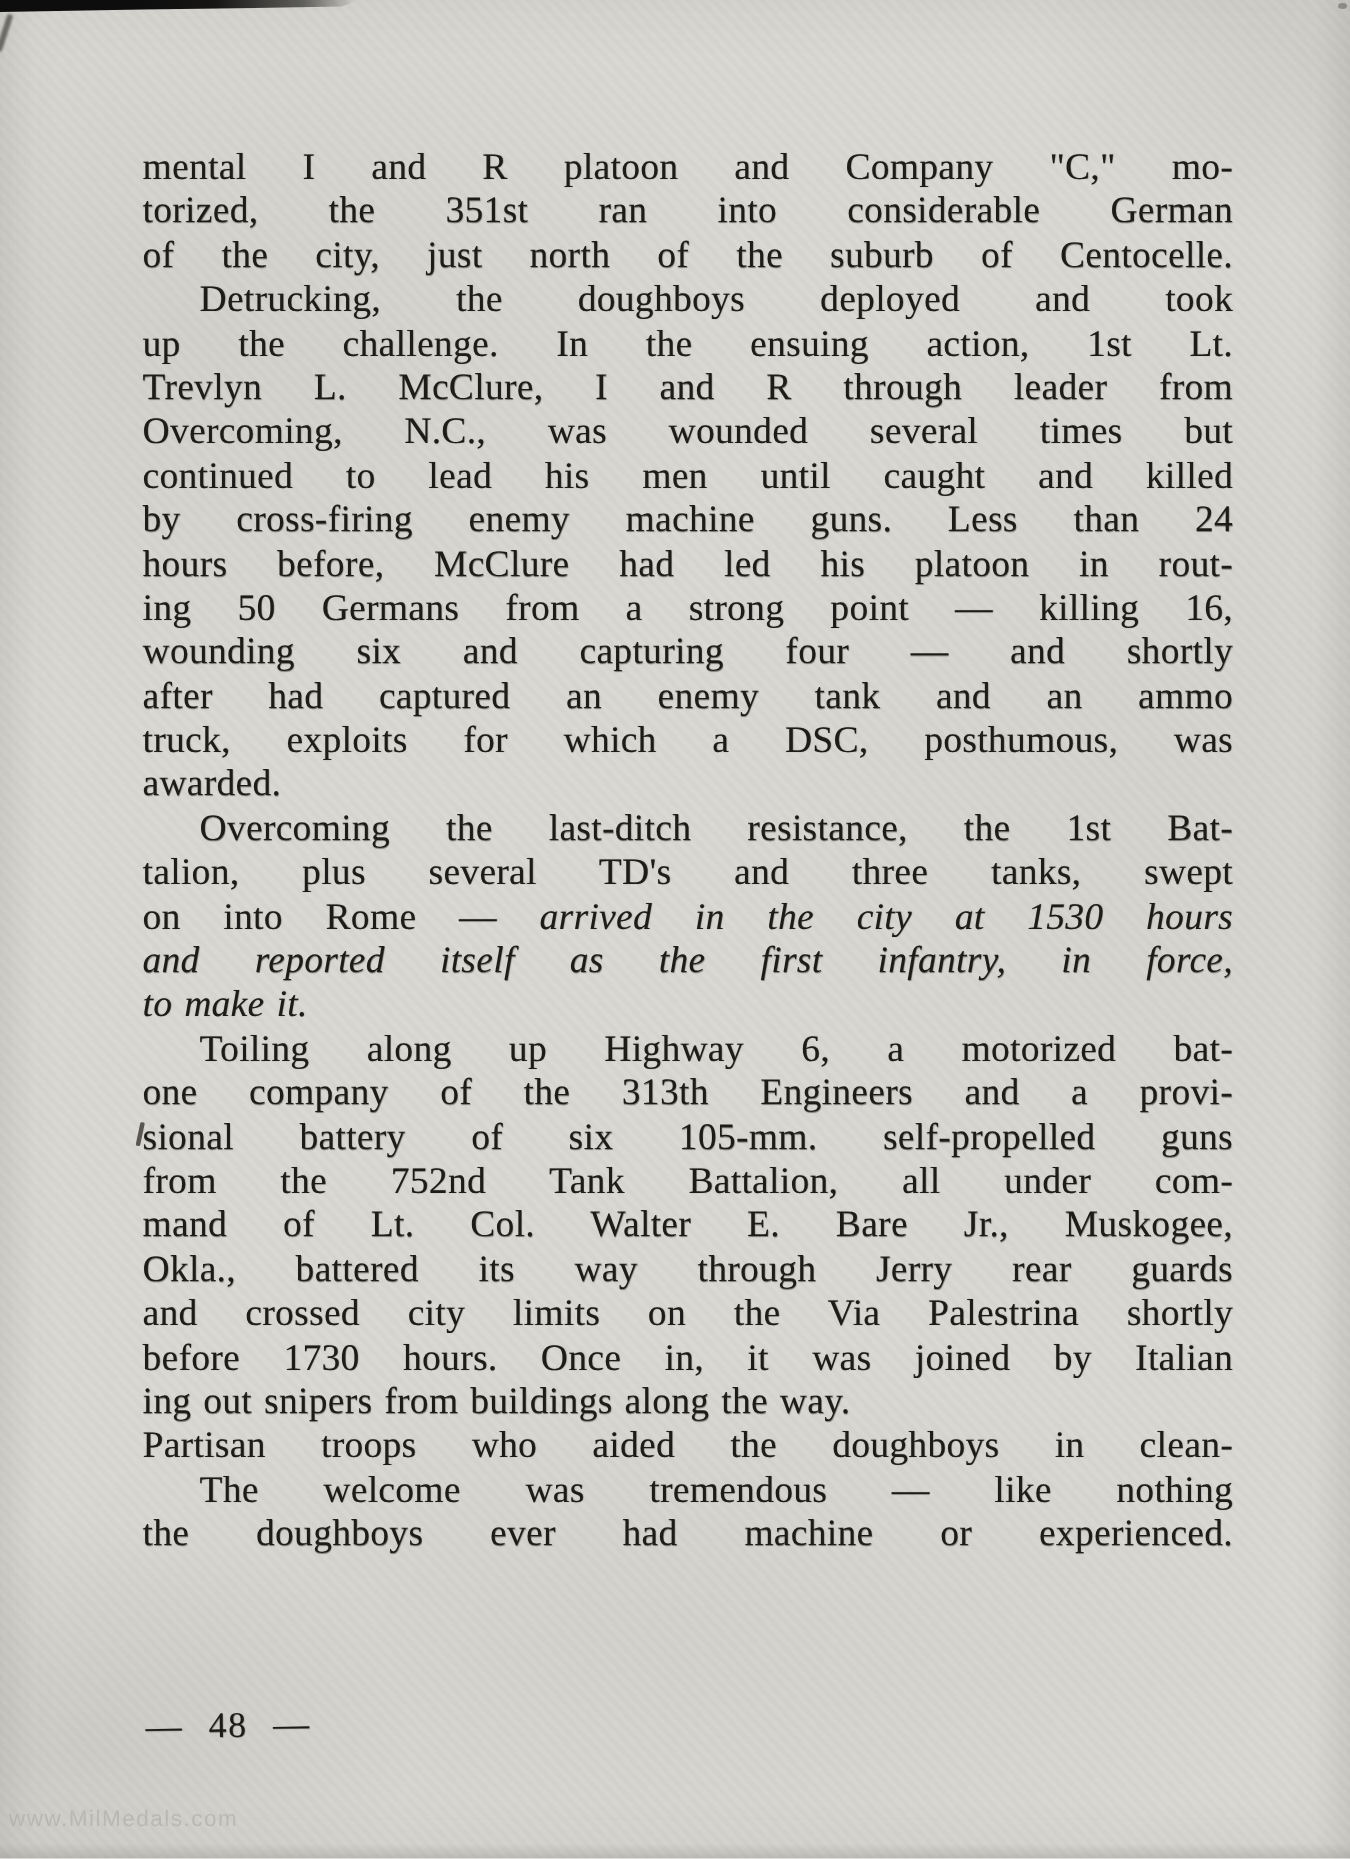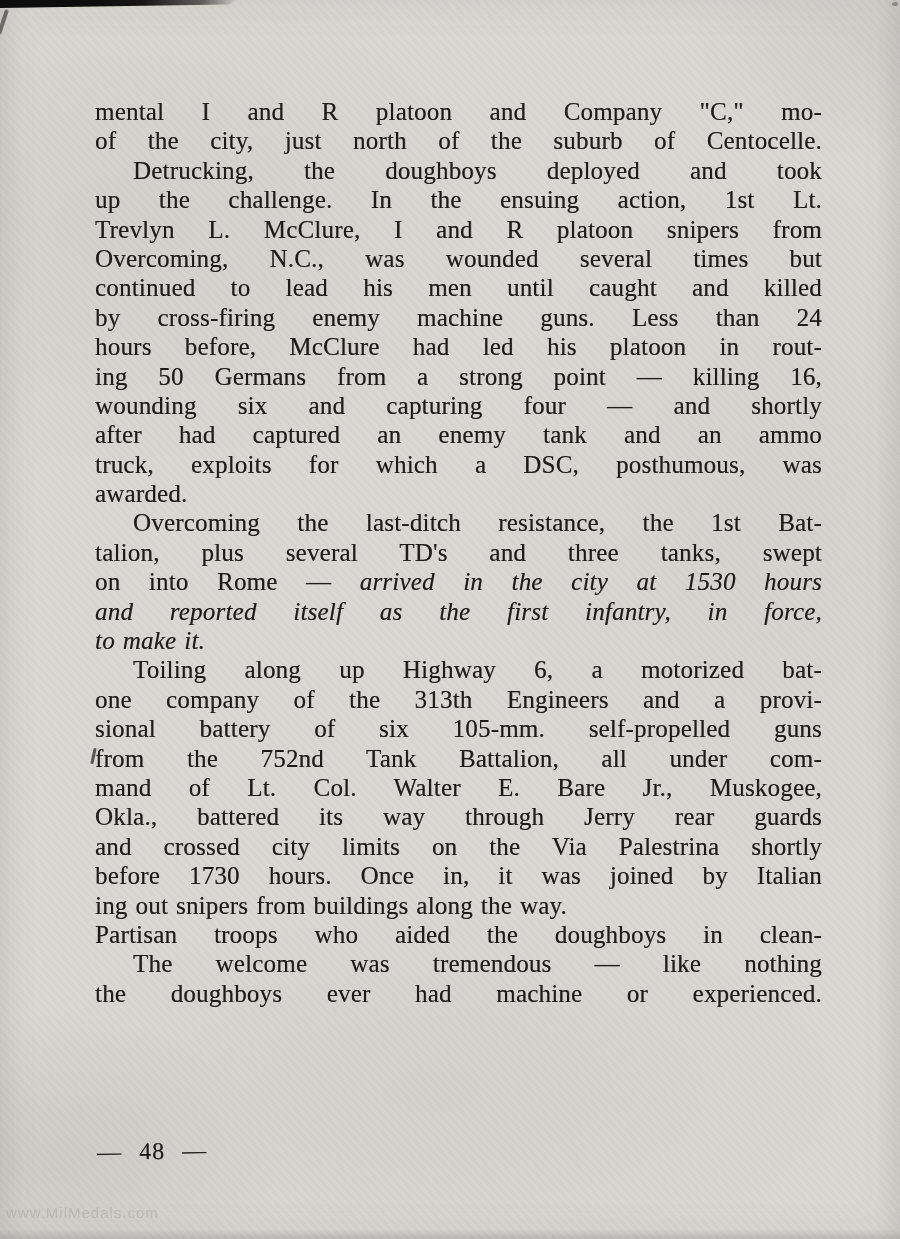--- a/index.html
+++ b/index.html
@@ -119,26 +119,27 @@
 
   <div class="scan-bar-top"></div>
   <div class="scan-corner-mark"></div>
   <div class="edge-speck-top-right"></div>
   <div class="margin-tick"></div>
   <div class="bottom-edge-shade"></div>
 
   <div class="text-column">
       <div class="paragraph">
         <div class="line just"><span>mental I and R platoon and Company "C," mo-</span></div>
+        <div class="line just"><span>torized, the 351st ran into considerable German</span></div>
         <div class="line just"><span>of the city, just north of the suburb of Centocelle.</span></div>
       </div>
       <div class="paragraph indent">
         <div class="line just"><span>Detrucking, the doughboys deployed and took</span></div>
         <div class="line just"><span>up the challenge.  In the ensuing action, 1st Lt.</span></div>
-        <div class="line just"><span>Trevlyn L. McClure, I and R platoon snipers from</span></div>
+        <div class="line just"><span>Trevlyn L. McClure, I and R through leader from</span></div>
         <div class="line just"><span>Overcoming, N.C., was wounded several times but</span></div>
         <div class="line just"><span>continued to lead his men until caught and killed</span></div>
         <div class="line just"><span>by cross-firing enemy machine guns.  Less than 24</span></div>
         <div class="line just"><span>hours before, McClure had led his platoon in rout-</span></div>
         <div class="line just"><span>ing 50 Germans from a strong point — killing 16,</span></div>
         <div class="line just"><span>wounding six and capturing four — and shortly</span></div>
         <div class="line just"><span>after had captured an enemy tank and an ammo</span></div>
         <div class="line just"><span>truck, exploits for which a DSC, posthumous, was</span></div>
         <div class="line"><span>awarded.</span></div>
       </div>

